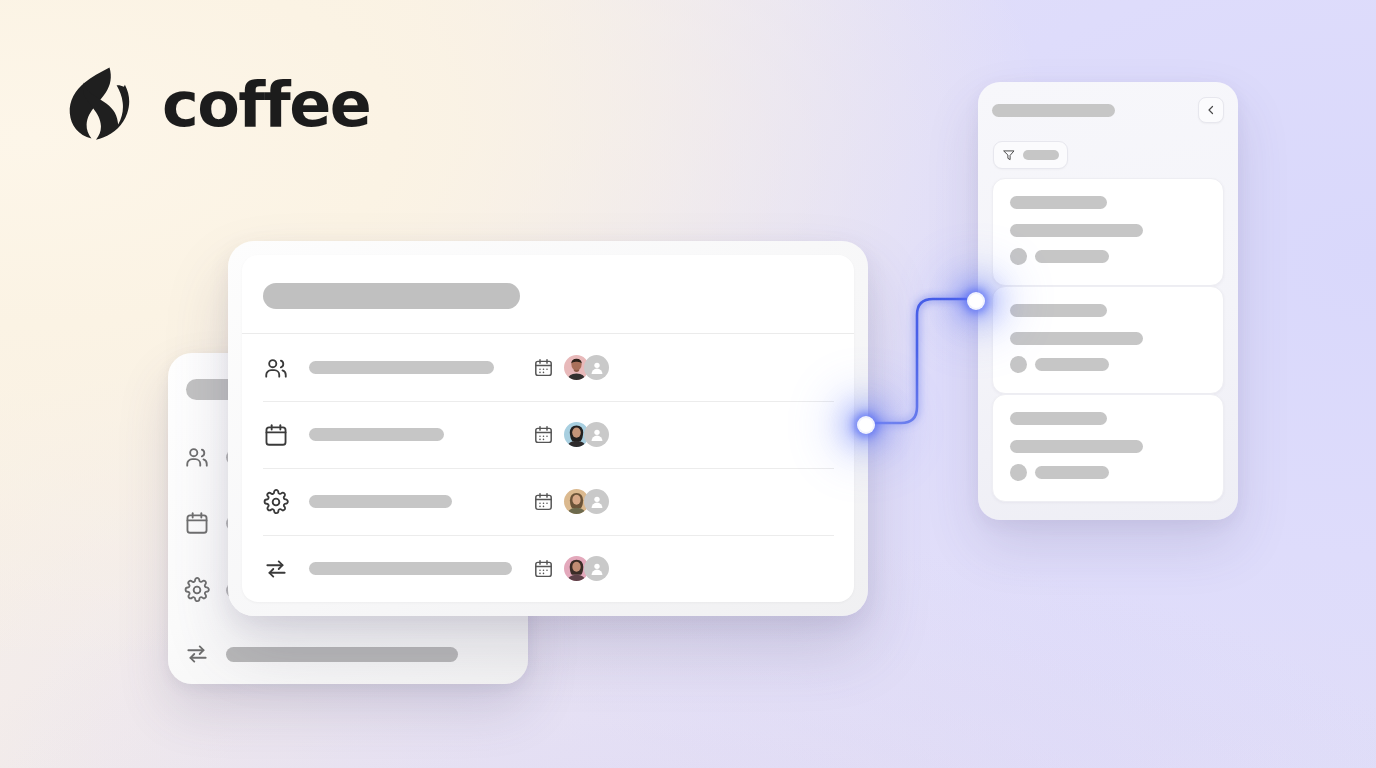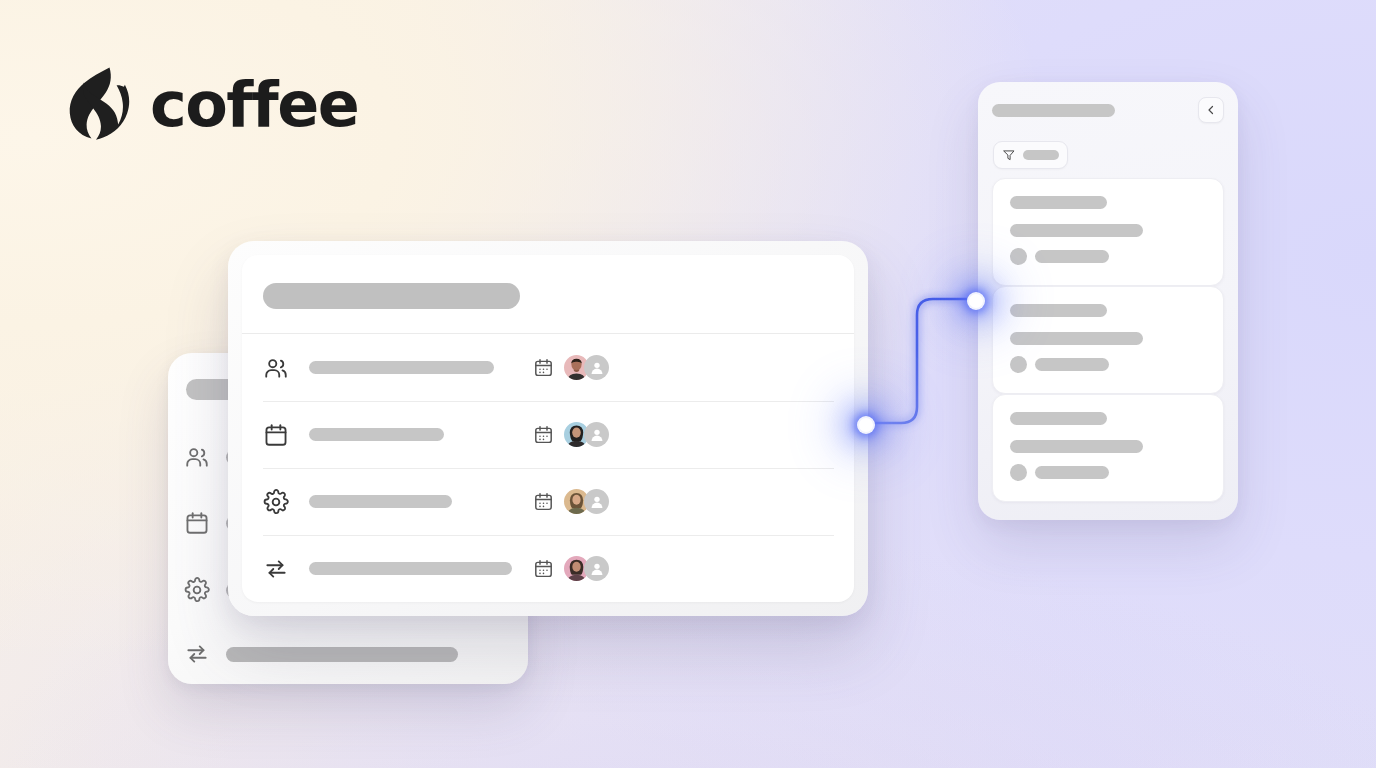--- a/index.html
+++ b/index.html
@@ -28,21 +28,21 @@
     content:"";
     position:absolute; inset:0;
     background: radial-gradient(90% 70% at 50% 115%, rgba(205,200,240,.35) 0%, rgba(205,200,240,0) 65%);
     pointer-events:none;
   }
 
   
   .logo-wrap {
     position: absolute;
     left: 68px; top: 66px;
-    display: flex; align-items: center; gap: 20px;
+    display: flex; align-items: center; gap: 32px;
     z-index: 8;
   }
   .logo-mark { width: 62px; height: 78px; display:block; }
   .logo-text {
     font-size: 62px;
     font-weight: 700;
     letter-spacing: -1.5px;
     color: #1c1c1c;
     line-height: 1;
     font-family: "DejaVu Sans", sans-serif;

